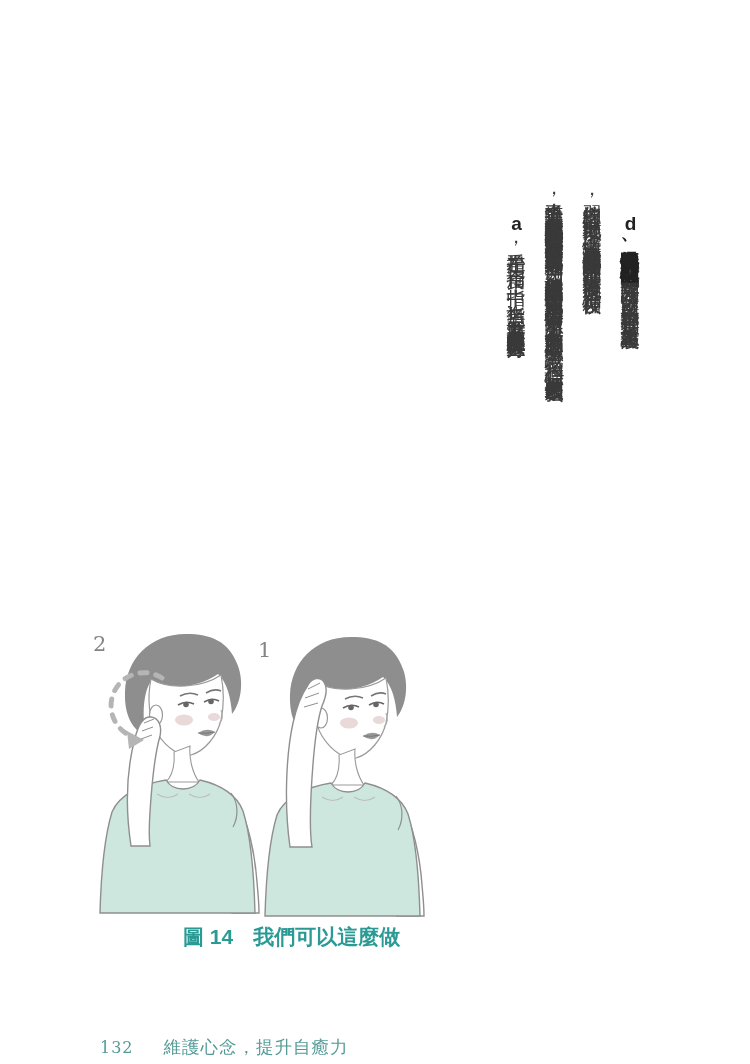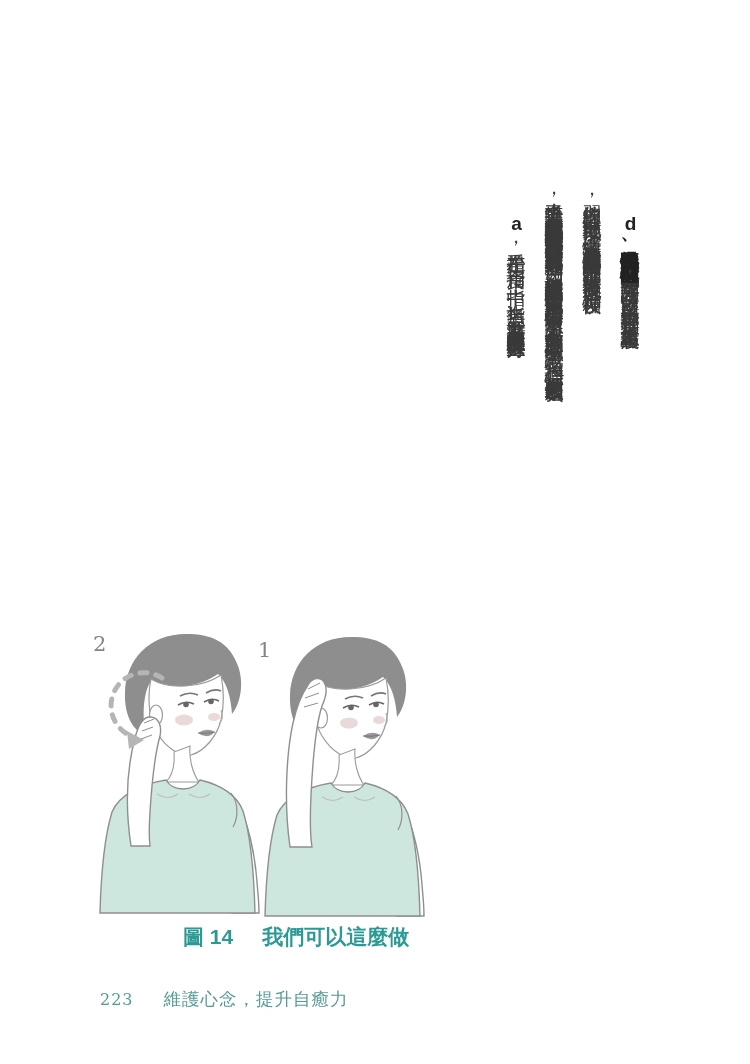--- a/index.html
+++ b/index.html
@@ -51,39 +51,39 @@
     font-family:"DejaVu Serif", serif;
     font-size:21px;
     color:#848484;
   }
   #label-step2{left:93px;top:632px;}
   #label-step1{left:258px;top:638px;}
 
   .fig-caption{
     position:absolute;
     left:183px;top:923px;
-    display:flex;gap:29px;
+    display:flex;gap:20px;
     font-family:"Liberation Sans", sans-serif;
     font-weight:bold;
     font-size:21px;
     color:#2b9a94;
     white-space:nowrap;
   }
 
   
   .footer{
     position:absolute;
     left:100px;top:987px;
     display:flex;align-items:baseline;gap:30px;
     font-family:"DejaVu Serif", serif;
     color:#549b96;
     white-space:nowrap;
   }
   .footer .pno{font-size:16px;letter-spacing:1px;}
-  .footer .chapter{font-size:17.5px;letter-spacing:1px;}
+  .footer .chapter{font-size:17.5px;letter-spacing:1px;margin-top:48px;}
 </style>
 </head>
 <body>
 
 <div class="page">
 
   <main class="vtext">
     <p class="para-item">
       <span class="marker">d</span><span class="lead-bold">練習時要慢慢的吸氣、慢慢的呼氣，</span><span>如果時間許可，可以來回幾次，直到覺得平靜下來，沒有太多思緒為止。</span>
     </p>
@@ -150,17 +150,17 @@
       <path d="M62,56 L74,50 M59,65 L73,60 M58,74 L72,70" fill="none" stroke="#8f8f8f" stroke-width="1"></path>
     </g>
   </svg>
 
   <div class="fig-caption">
     <span>圖 14</span>
     <span>我們可以這麼做</span>
   </div>
 
   <div class="footer">
-    <span class="pno">223</span>
+    <span class="pno">132</span>
     <span class="chapter">維護心念，提升自癒力</span>
   </div>
 
 </div>
 
 </body></html>

